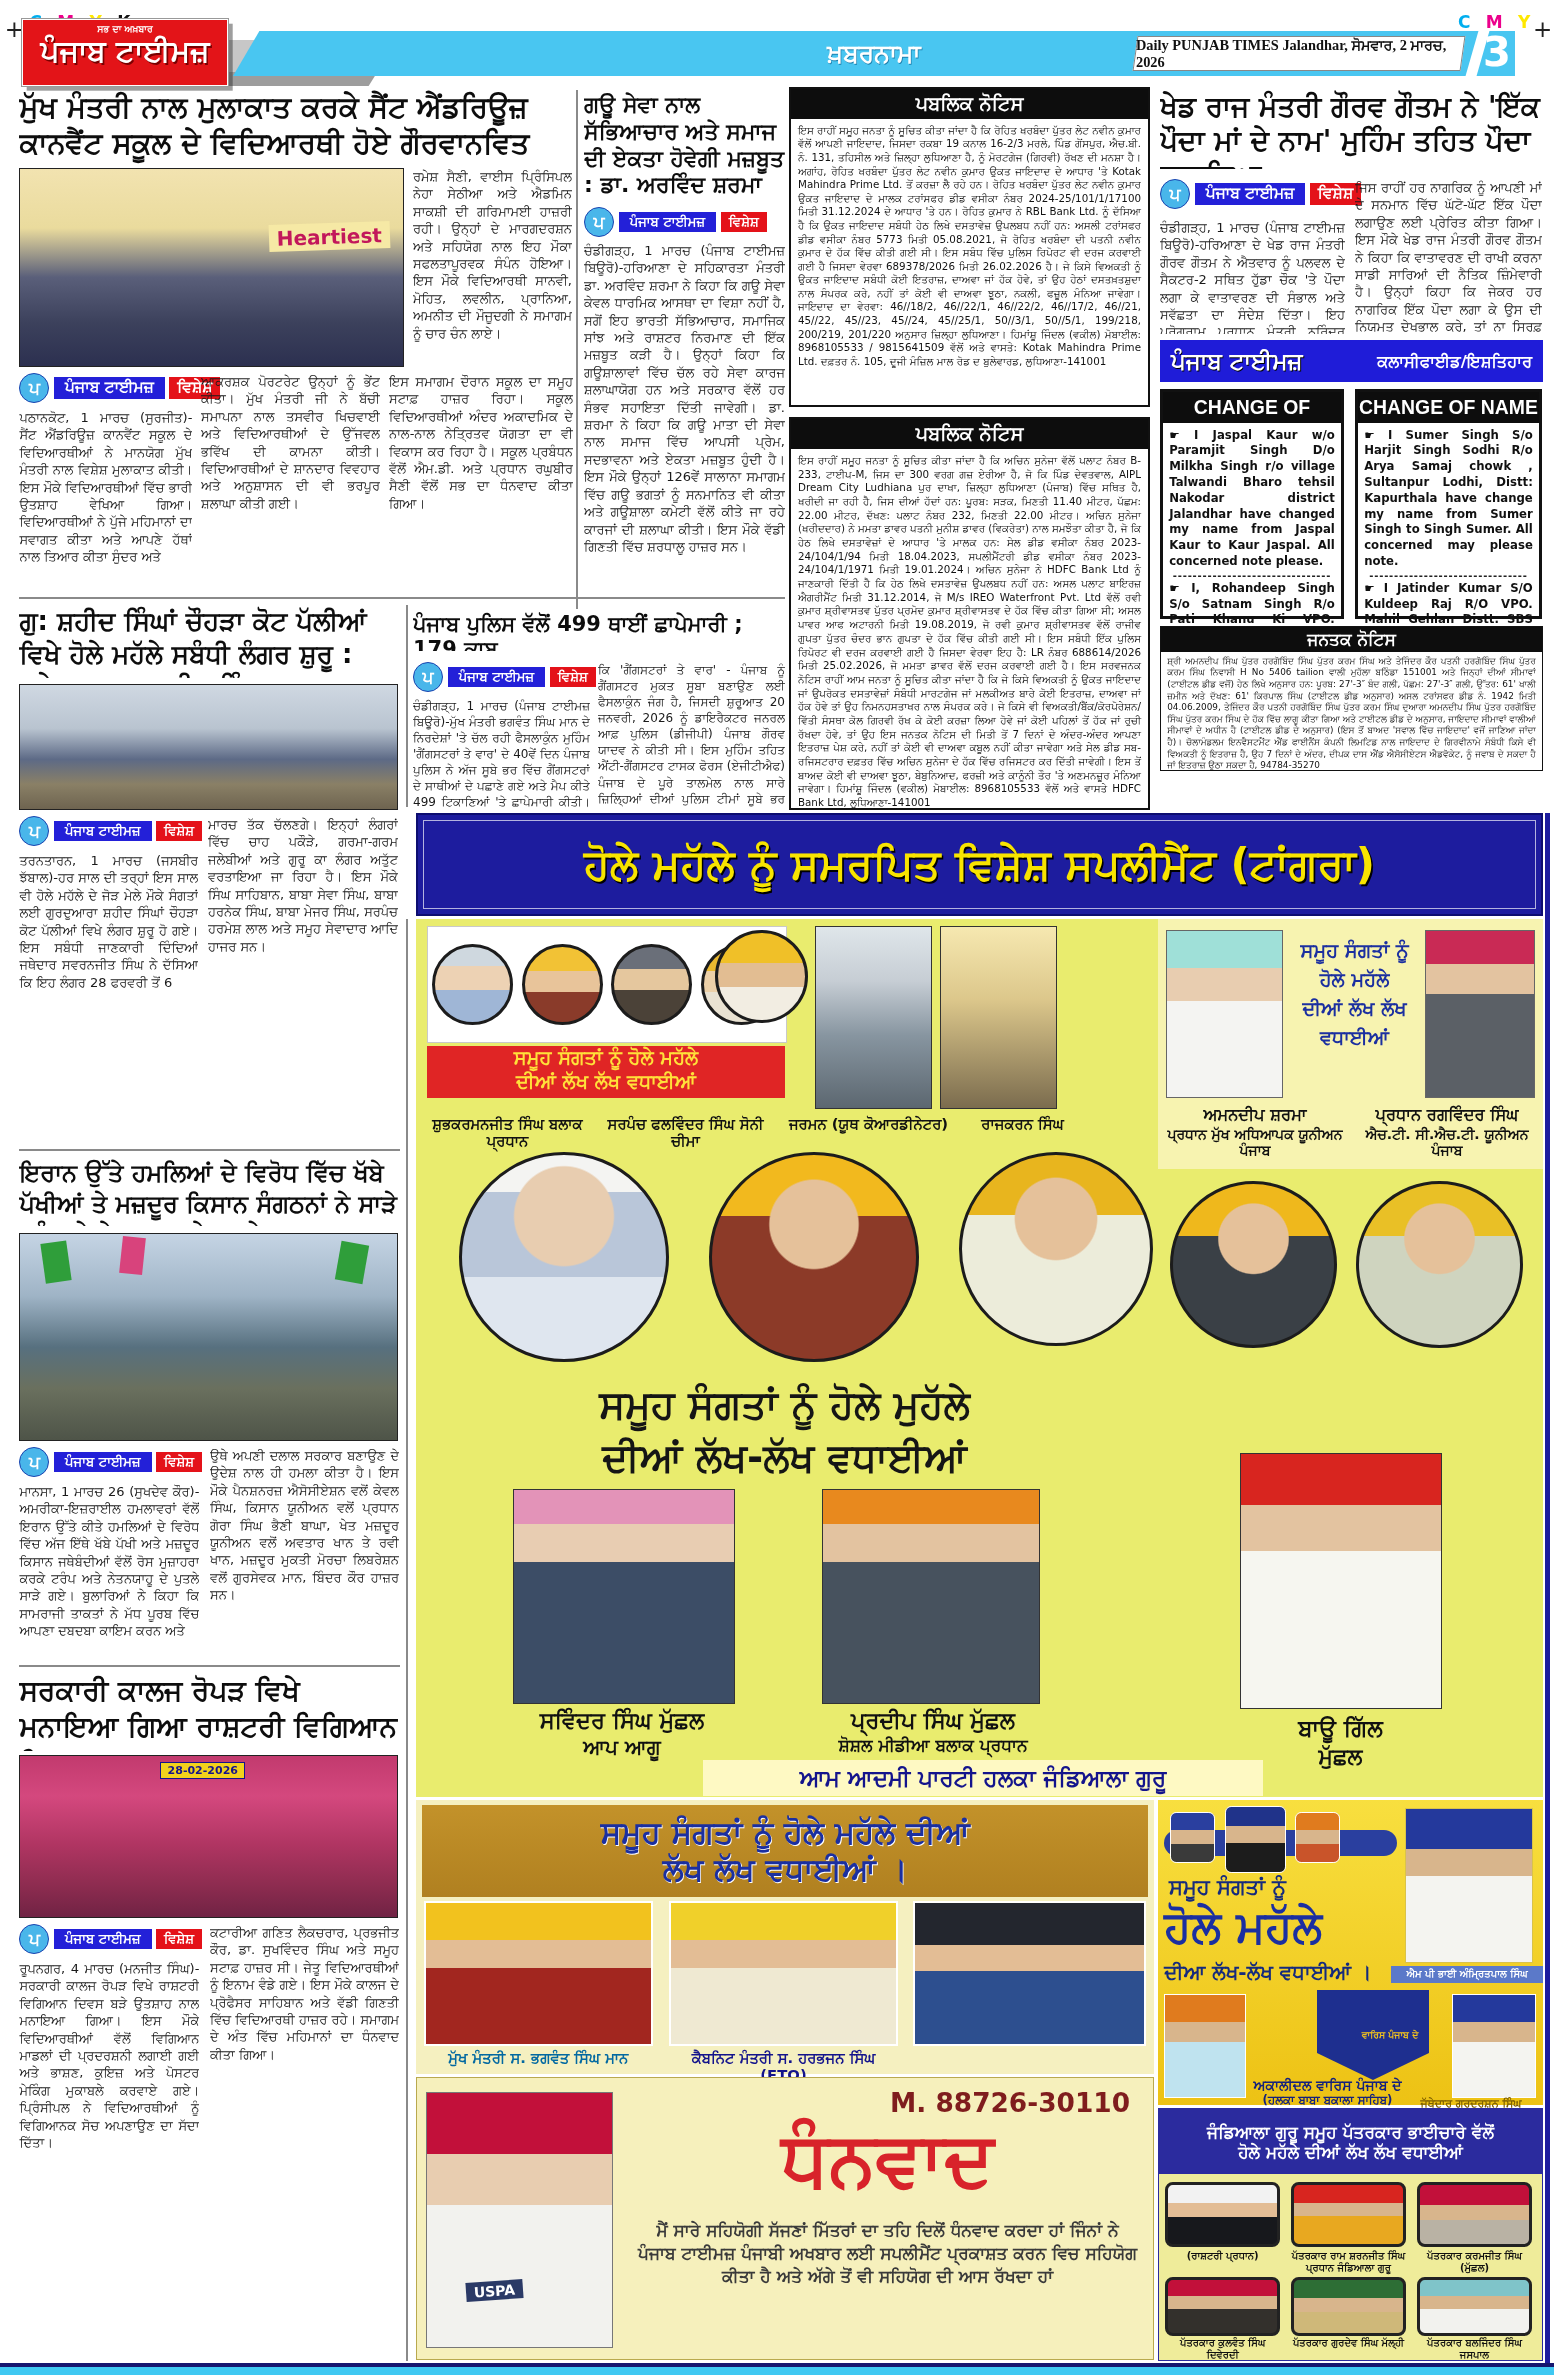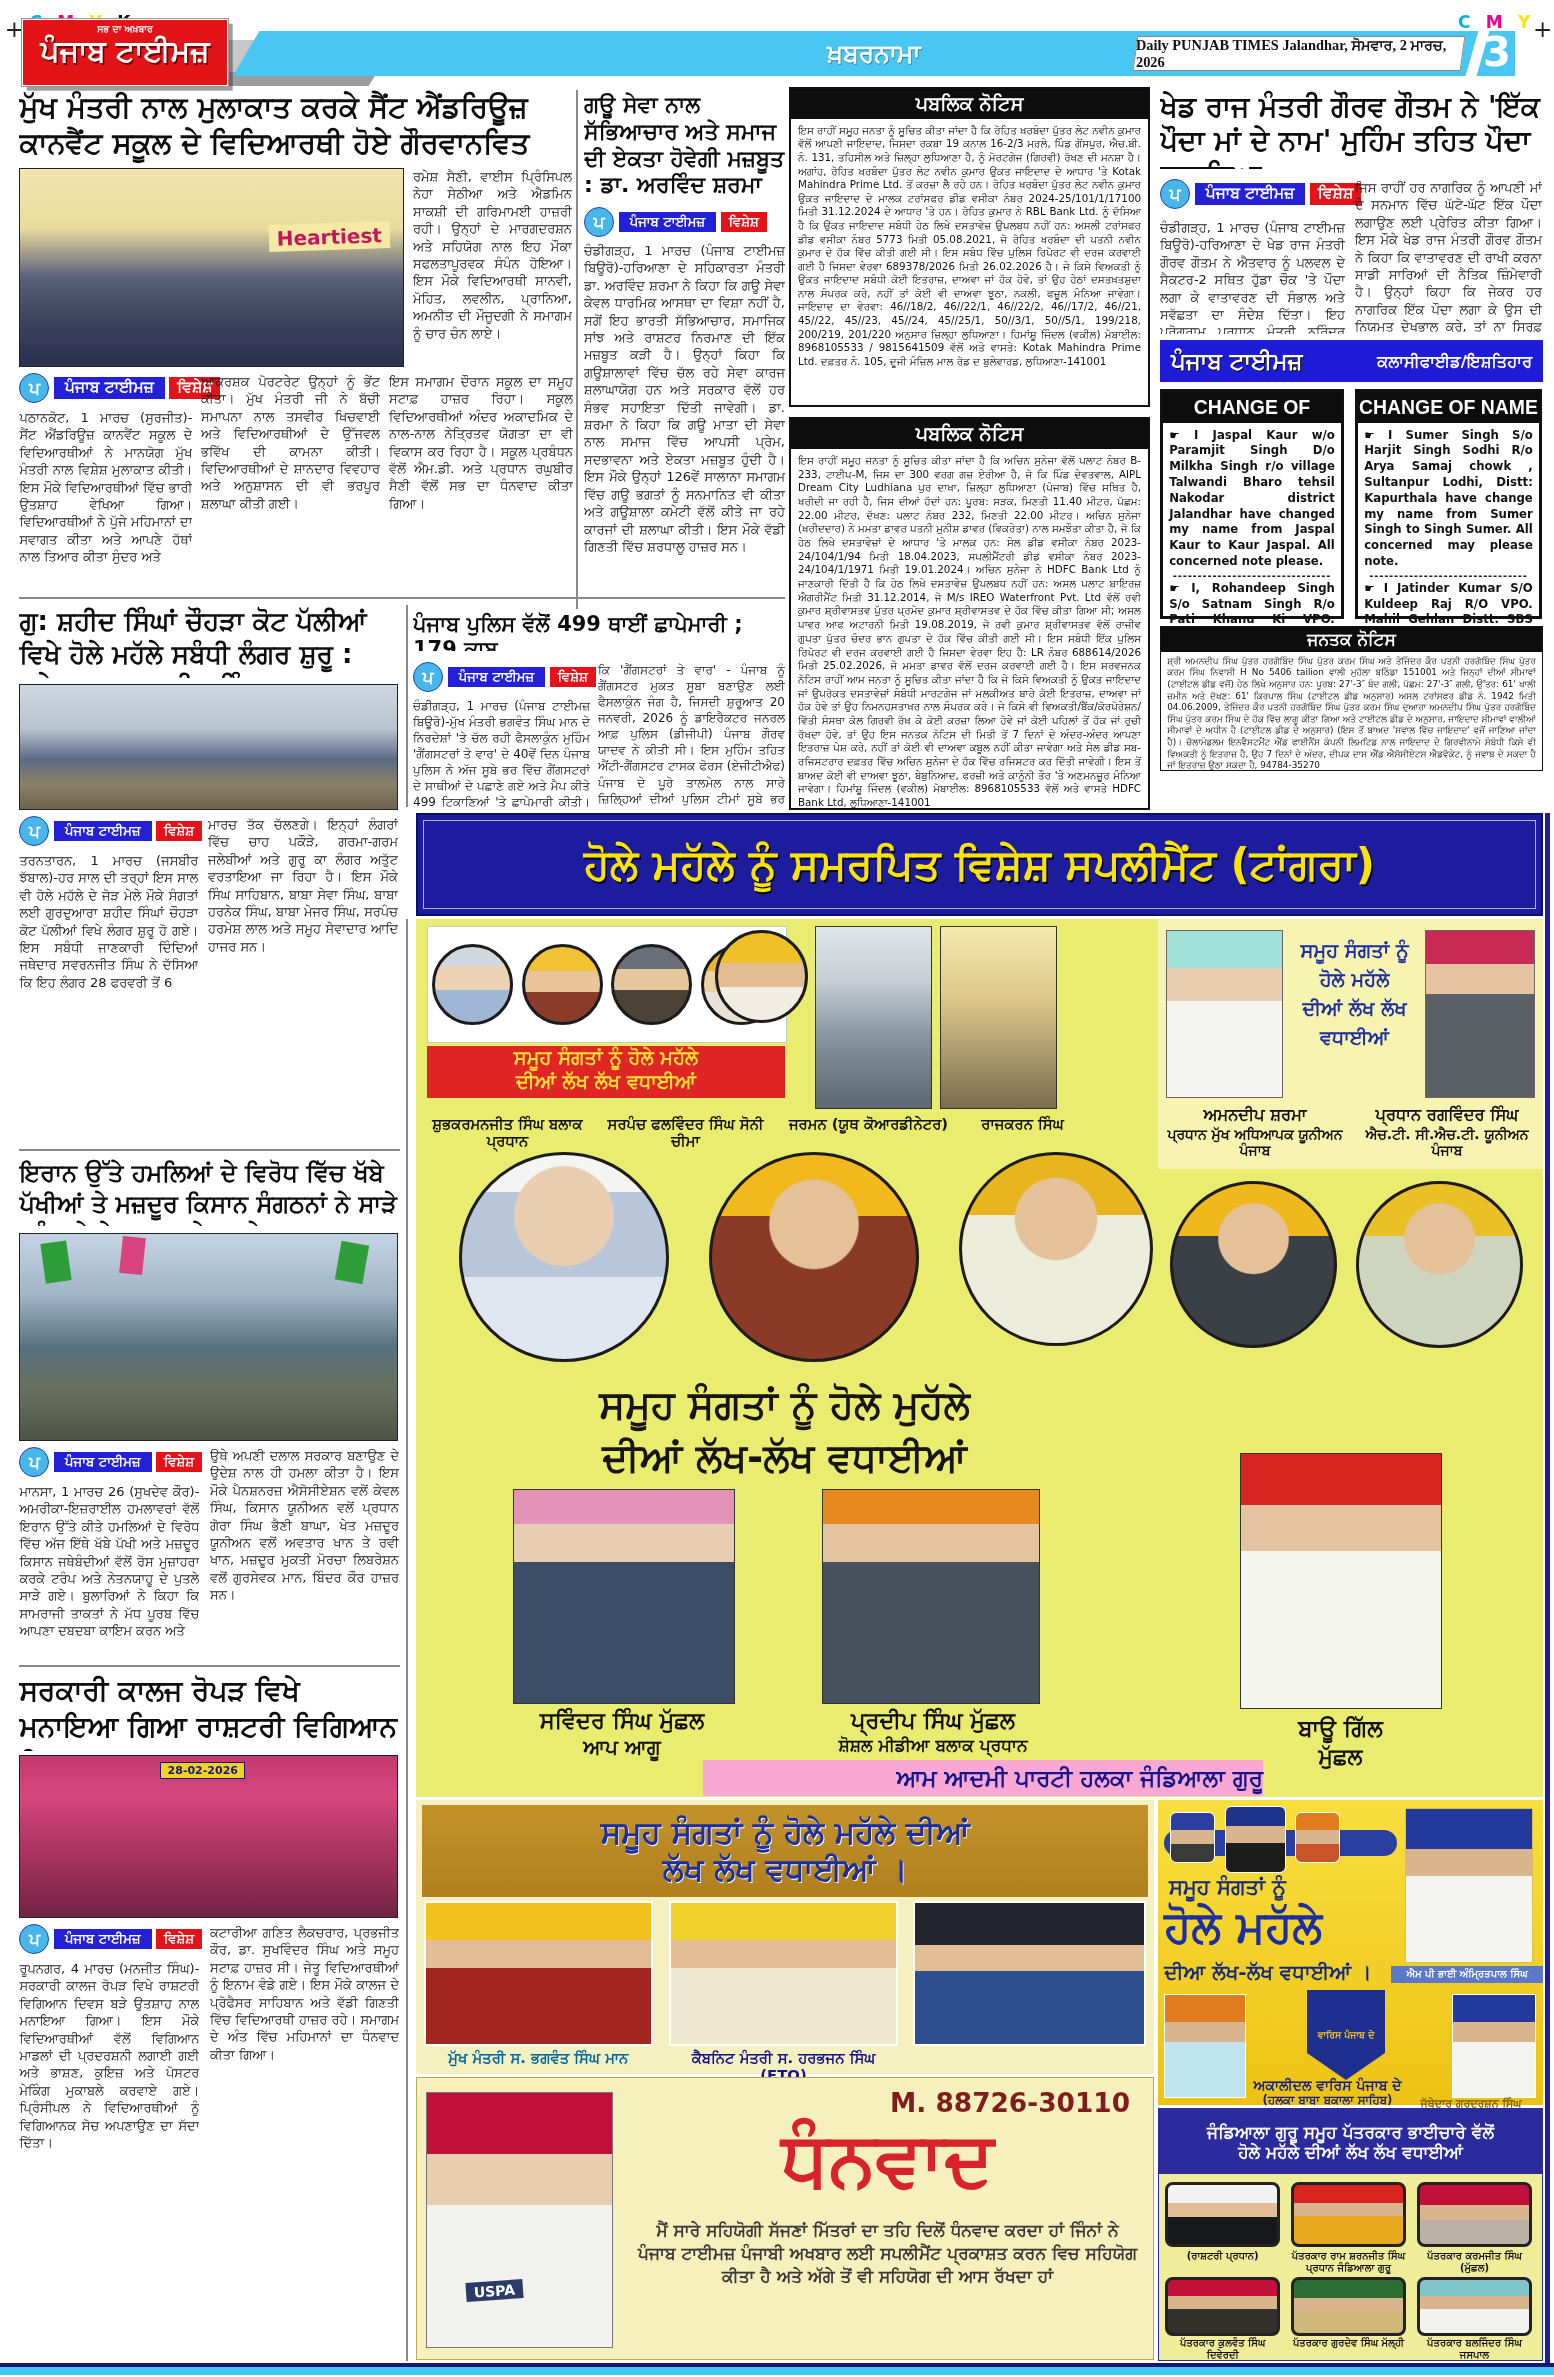--- a/index.html
+++ b/index.html
@@ -189,21 +189,21 @@
 
 <div class="abs ctr" style="left:435px;top:1382px;width:699px;font-size:39px;font-weight:700;color:#151515;">ਸਮੂਹ ਸੰਗਤਾਂ ਨੂੰ ਹੋਲੇ ਮੁਹੱਲੇ</div>
 <div class="abs ctr" style="left:435px;top:1435px;width:699px;font-size:39px;font-weight:700;color:#151515;">ਦੀਆਂ ਲੱਖ-ਲੱਖ ਵਧਾਈਆਂ</div>
 
 <div class="abs photo ph-person" style="left:513px;top:1489px;width:222px;height:215px;background:linear-gradient(180deg,#e393b8 0 16%,#e8cdb2 16% 34%,#3c4d66 34% 100%);"></div>
 <div class="abs photo ph-person" style="left:822px;top:1489px;width:218px;height:215px;background:linear-gradient(180deg,#e8891e 0 16%,#e3c3a0 16% 34%,#47525e 34% 100%);"></div>
 <div class="abs capt" style="left:486px;top:1708px;width:272px;font-size:22.5px;">ਸਵਿੰਦਰ ਸਿੰਘ ਮੁੱਛਲ</div>
 <div class="abs capt" style="left:486px;top:1736px;width:272px;font-size:20px;">ਆਪ ਆਗੂ</div>
 <div class="abs capt" style="left:797px;top:1708px;width:272px;font-size:22.5px;">ਪ੍ਰਦੀਪ ਸਿੰਘ ਮੁੱਛਲ</div>
 <div class="abs capt" style="left:797px;top:1736px;width:272px;font-size:17px;">ਸ਼ੋਸ਼ਲ ਮੀਡੀਆ ਬਲਾਕ ਪ੍ਰਧਾਨ</div>
-<div class="abs" style="left:703px;top:1760px;width:560px;height:36px;background:#f9a8d4;display:flex;align-items:center;justify-content:flex-end;">
+<div class="abs" style="left:703px;top:1760px;width:560px;height:36px;background:#fef9c3;display:flex;align-items:center;justify-content:center;">
   <span style="font-size:23px;font-weight:700;color:#14148c;">ਆਮ ਆਦਮੀ ਪਾਰਟੀ ਹਲਕਾ ਜੰਡਿਆਲਾ ਗੁਰੂ</span>
 </div>
 
 <div class="abs" style="left:1158px;top:919px;width:385px;height:250px;background:#f7f3b0;">
   <div class="abs photo" style="left:7.8px;top:11px;width:117px;height:168px;background:linear-gradient(180deg,#9fe0d8 0 22%,#e8cdb0 22% 42%,#f4f4f2 42% 100%);border:1.6px solid #666;"></div>
   <div class="abs ctr" style="left:131px;top:17px;width:131px;font-size:19.4px;font-weight:700;color:#1b2fa0;line-height:1.5;white-space:pre-line;">ਸਮੂਹ ਸੰਗਤਾਂ ਨੂੰ
 ਹੋਲੇ ਮਹੱਲੇ
 ਦੀਆਂ ਲੱਖ ਲੱਖ
 ਵਧਾਈਆਂ</div>
   <div class="abs photo" style="left:267px;top:11px;width:110px;height:168px;background:linear-gradient(180deg,#c92a55 0 20%,#e3c3a0 20% 38%,#5b6066 38% 100%);border:1.6px solid #666;"></div>
@@ -273,21 +273,21 @@
 <div class="abs" style="left:1158px;top:1800px;width:385px;height:305px;background:linear-gradient(180deg,#f8df3f,#edc214);">
   <div class="abs" style="left:6.2px;top:29.5px;width:233px;height:26.4px;background:#2a3f9f;border-radius:13.2px;"></div>
   <div class="abs photo" style="left:12.4px;top:12.4px;width:45px;height:51px;border-radius:6.2px;background:linear-gradient(180deg,#2a3f9f 0 34%,#d8b58c 34% 64%,#3a3a3a 64% 100%);border:1.6px solid #fff;"></div>
   <div class="abs photo" style="left:67px;top:6.2px;width:61px;height:67px;border-radius:6.2px;background:linear-gradient(180deg,#20338a 0 30%,#d8b58c 30% 56%,#1c1c1c 56% 100%);border:1.6px solid #fff;"></div>
   <div class="abs photo" style="left:137px;top:12.4px;width:45px;height:51px;border-radius:6.2px;background:linear-gradient(180deg,#e07b1e 0 34%,#d8b58c 34% 64%,#c9542a 64% 100%);border:1.6px solid #fff;"></div>
   <div class="abs photo" style="left:247px;top:7.8px;width:128px;height:155px;background:linear-gradient(180deg,#24399c 0 26%,#d8b58c 26% 44%,#f4f4f0 44% 100%);border:1.6px solid #d9c24a;"></div>
   <div class="abs ctr" style="left:233px;top:166px;width:152px;background:#5b79c9;color:#fff;font-size:10px;font-weight:700;padding:2.3px 0;">ਐਮ ਪੀ ਭਾਈ ਅੰਮ੍ਰਿਤਪਾਲ ਸਿੰਘ</div>
   <div class="abs" style="left:11px;top:75px;width:218px;font-size:21px;font-weight:700;color:#152a7d;">ਸਮੂਹ ਸੰਗਤਾਂ ਨੂੰ</div>
   <div class="abs" style="left:6.2px;top:101px;width:233px;font-size:44px;font-weight:700;color:#1b2fa0;">ਹੋਲੇ ਮਹੱਲੇ</div>
   <div class="abs" style="left:6.2px;top:160px;width:233px;font-size:20px;font-weight:700;color:#152a7d;">ਦੀਆ ਲੱਖ-ਲੱਖ ਵਧਾਈਆਂ ।</div>
-  <div class="abs" style="left:149px;top:190px;width:78px;height:90px;background:#1e2f8f;clip-path:polygon(0 0,100% 0,100% 70%,50% 100%,0 70%);display:flex;align-items:center;justify-content:center;">
+  <div class="abs" style="left:159px;top:190px;width:78px;height:90px;background:#1e2f8f;clip-path:polygon(0 0,100% 0,100% 70%,50% 100%,0 70%);display:flex;align-items:center;justify-content:center;padding-left:34px;">
     <span class="ctr" style="color:#f2c21e;font-size:9.3px;font-weight:700;">ਵਾਰਿਸ ਪੰਜਾਬ ਦੇ</span>
   </div>
   <div class="abs photo" style="left:6.2px;top:194px;width:82px;height:104px;background:linear-gradient(180deg,#e07b1e 0 26%,#d8b58c 26% 46%,#bfe3ef 46% 100%);border:1.6px solid #fff;"></div>
   <div class="abs photo" style="left:294px;top:194px;width:84px;height:104px;background:linear-gradient(180deg,#24399c 0 26%,#d8b58c 26% 46%,#f4f4f0 46% 100%);border:1.6px solid #fff;"></div>
   <div class="abs capt" style="left:92px;top:277px;width:155px;font-size:14px;color:#14217d;">ਅਕਾਲੀਦਲ ਵਾਰਿਸ ਪੰਜਾਬ ਦੇ</div>
   <div class="abs capt" style="left:92px;top:294px;width:155px;font-size:11.7px;color:#14217d;">(ਹਲਕਾ ਬਾਬਾ ਬਕਾਲਾ ਸਾਹਿਬ)</div>
   <div class="abs capt" style="left:247px;top:298px;width:132px;font-size:11px;color:#7d5f00;">ਜੱਥੇਦਾਰ ਗੁਰਦਰਸ਼ਨ ਸਿੰਘ ਖਿਲਚੀਆਂ</div>
 </div>
 
 <div class="abs" style="left:1158px;top:2108px;width:385px;height:253px;background:#efec9a;border:1.6px solid #2b2b9e;box-sizing:border-box;">

